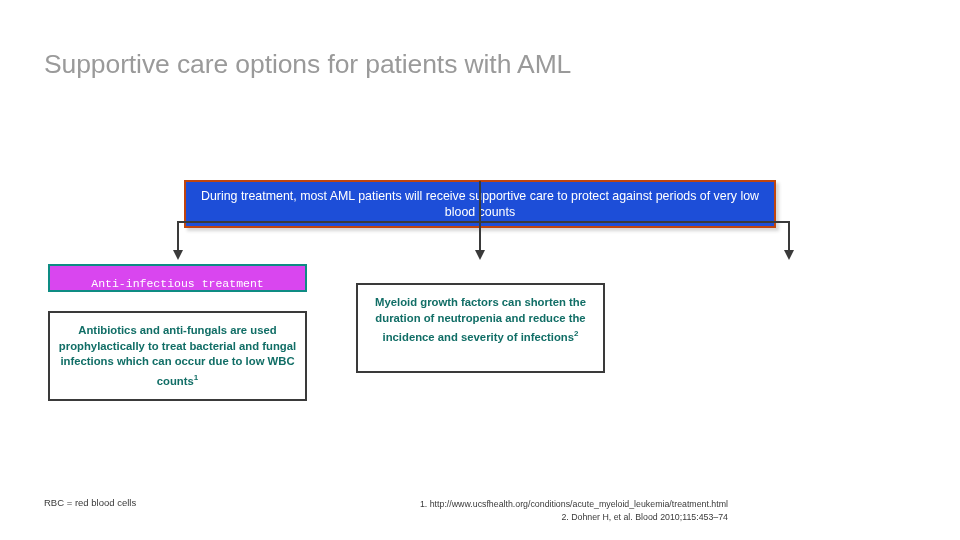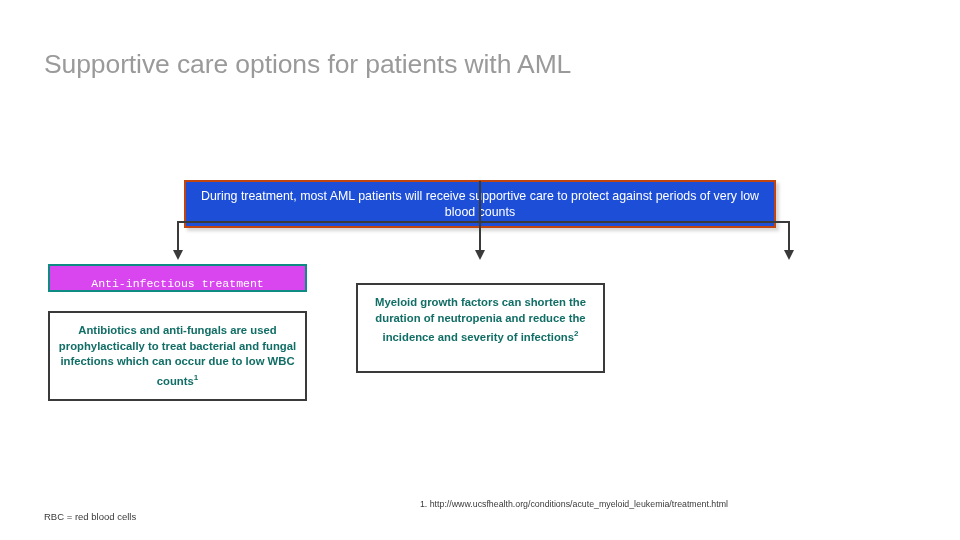--- a/index.html
+++ b/index.html
@@ -120,21 +120,21 @@
     line-height: 15.6px;
     text-align: center;
     font-weight: 700;
   }
   .col-body-text sup { font-size: 8px; font-weight: 700; }
 
   
   .abbrev {
     position: absolute;
     left: 44px;
-    top: 511px;
+    top: 497px;
     font-size: 9.5px;
     color: #3A3A3A;
     white-space: nowrap;
   }
   .refs {
     position: absolute;
     right: 48px;
     top: 498px;
     width: 520px;
     text-align: right;
@@ -177,15 +177,16 @@
     <div class="col-body">
       <div class="col-body-text"><span>Myeloid growth factors can shorten the duration of neutropenia and reduce the incidence and severity of infections</span><sup>2</sup></div>
     </div>
   </div>
 
 
   <div class="abbrev">RBC = red blood cells</div>
 
   <div class="refs">
     <span class="ref-line">1. http://www.ucsfhealth.org/conditions/acute_myeloid_leukemia/treatment.html</span>
+    <span class="ref-line">2. Dohner H, et al. Blood 2010;115:453–74</span>
   </div>
 
 </div>
 
 </body></html>

